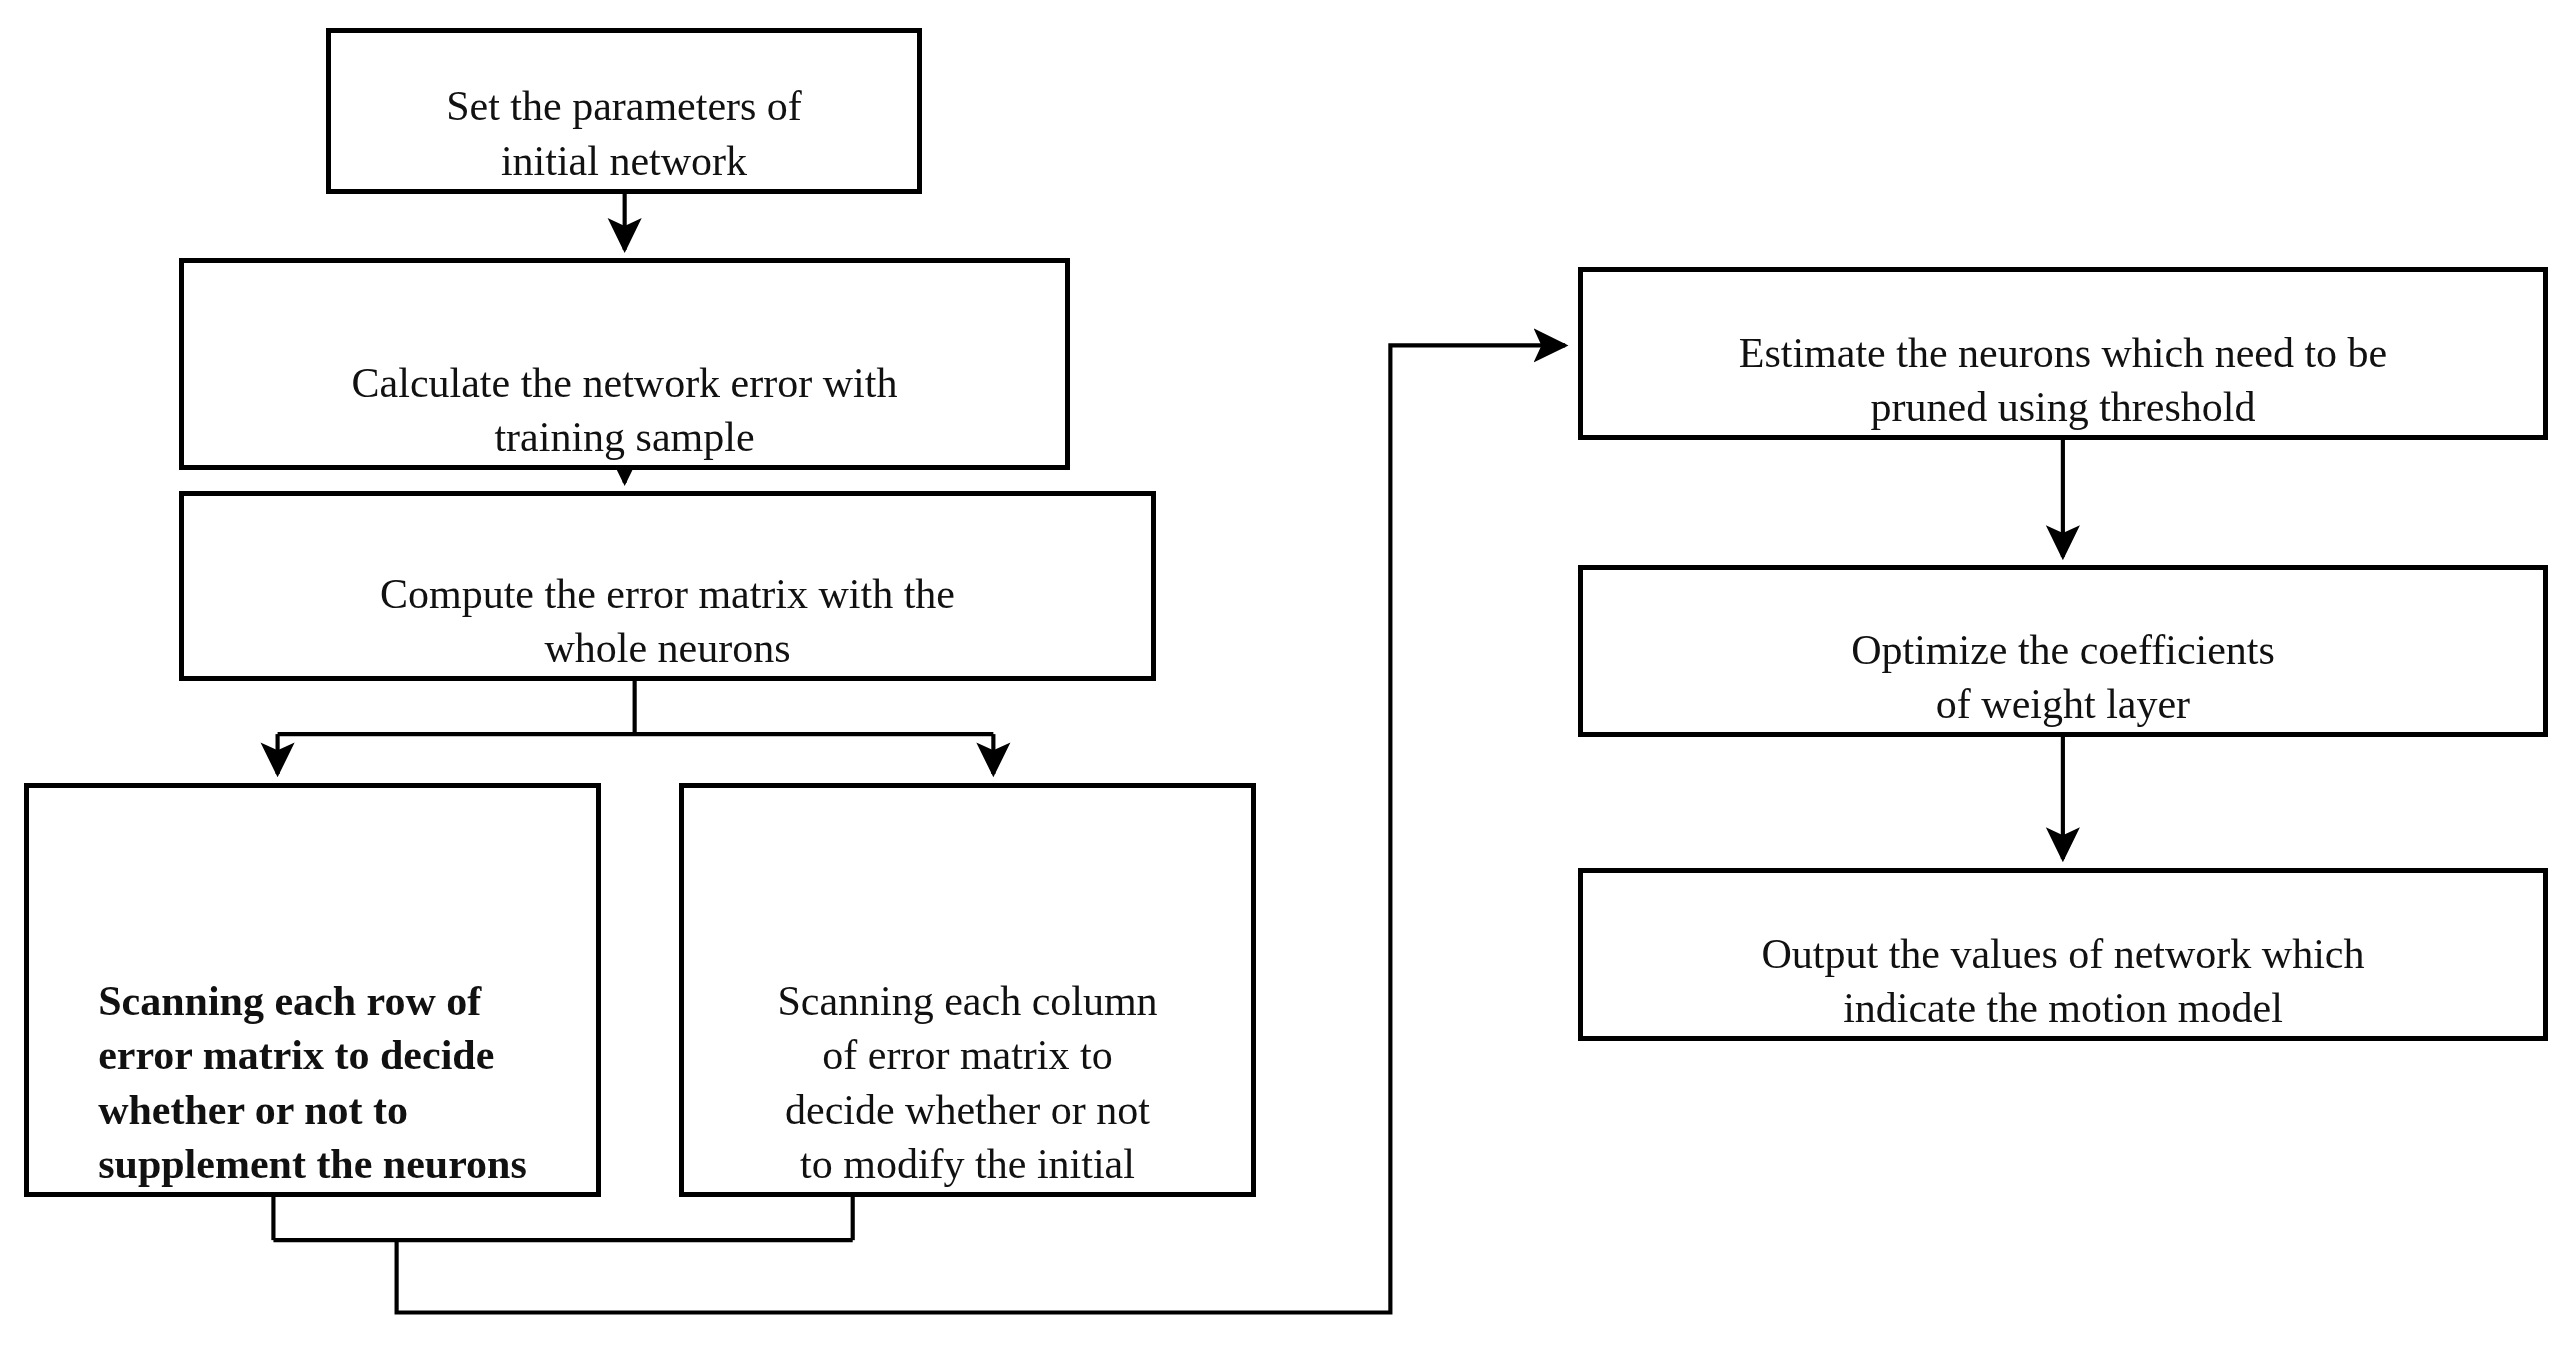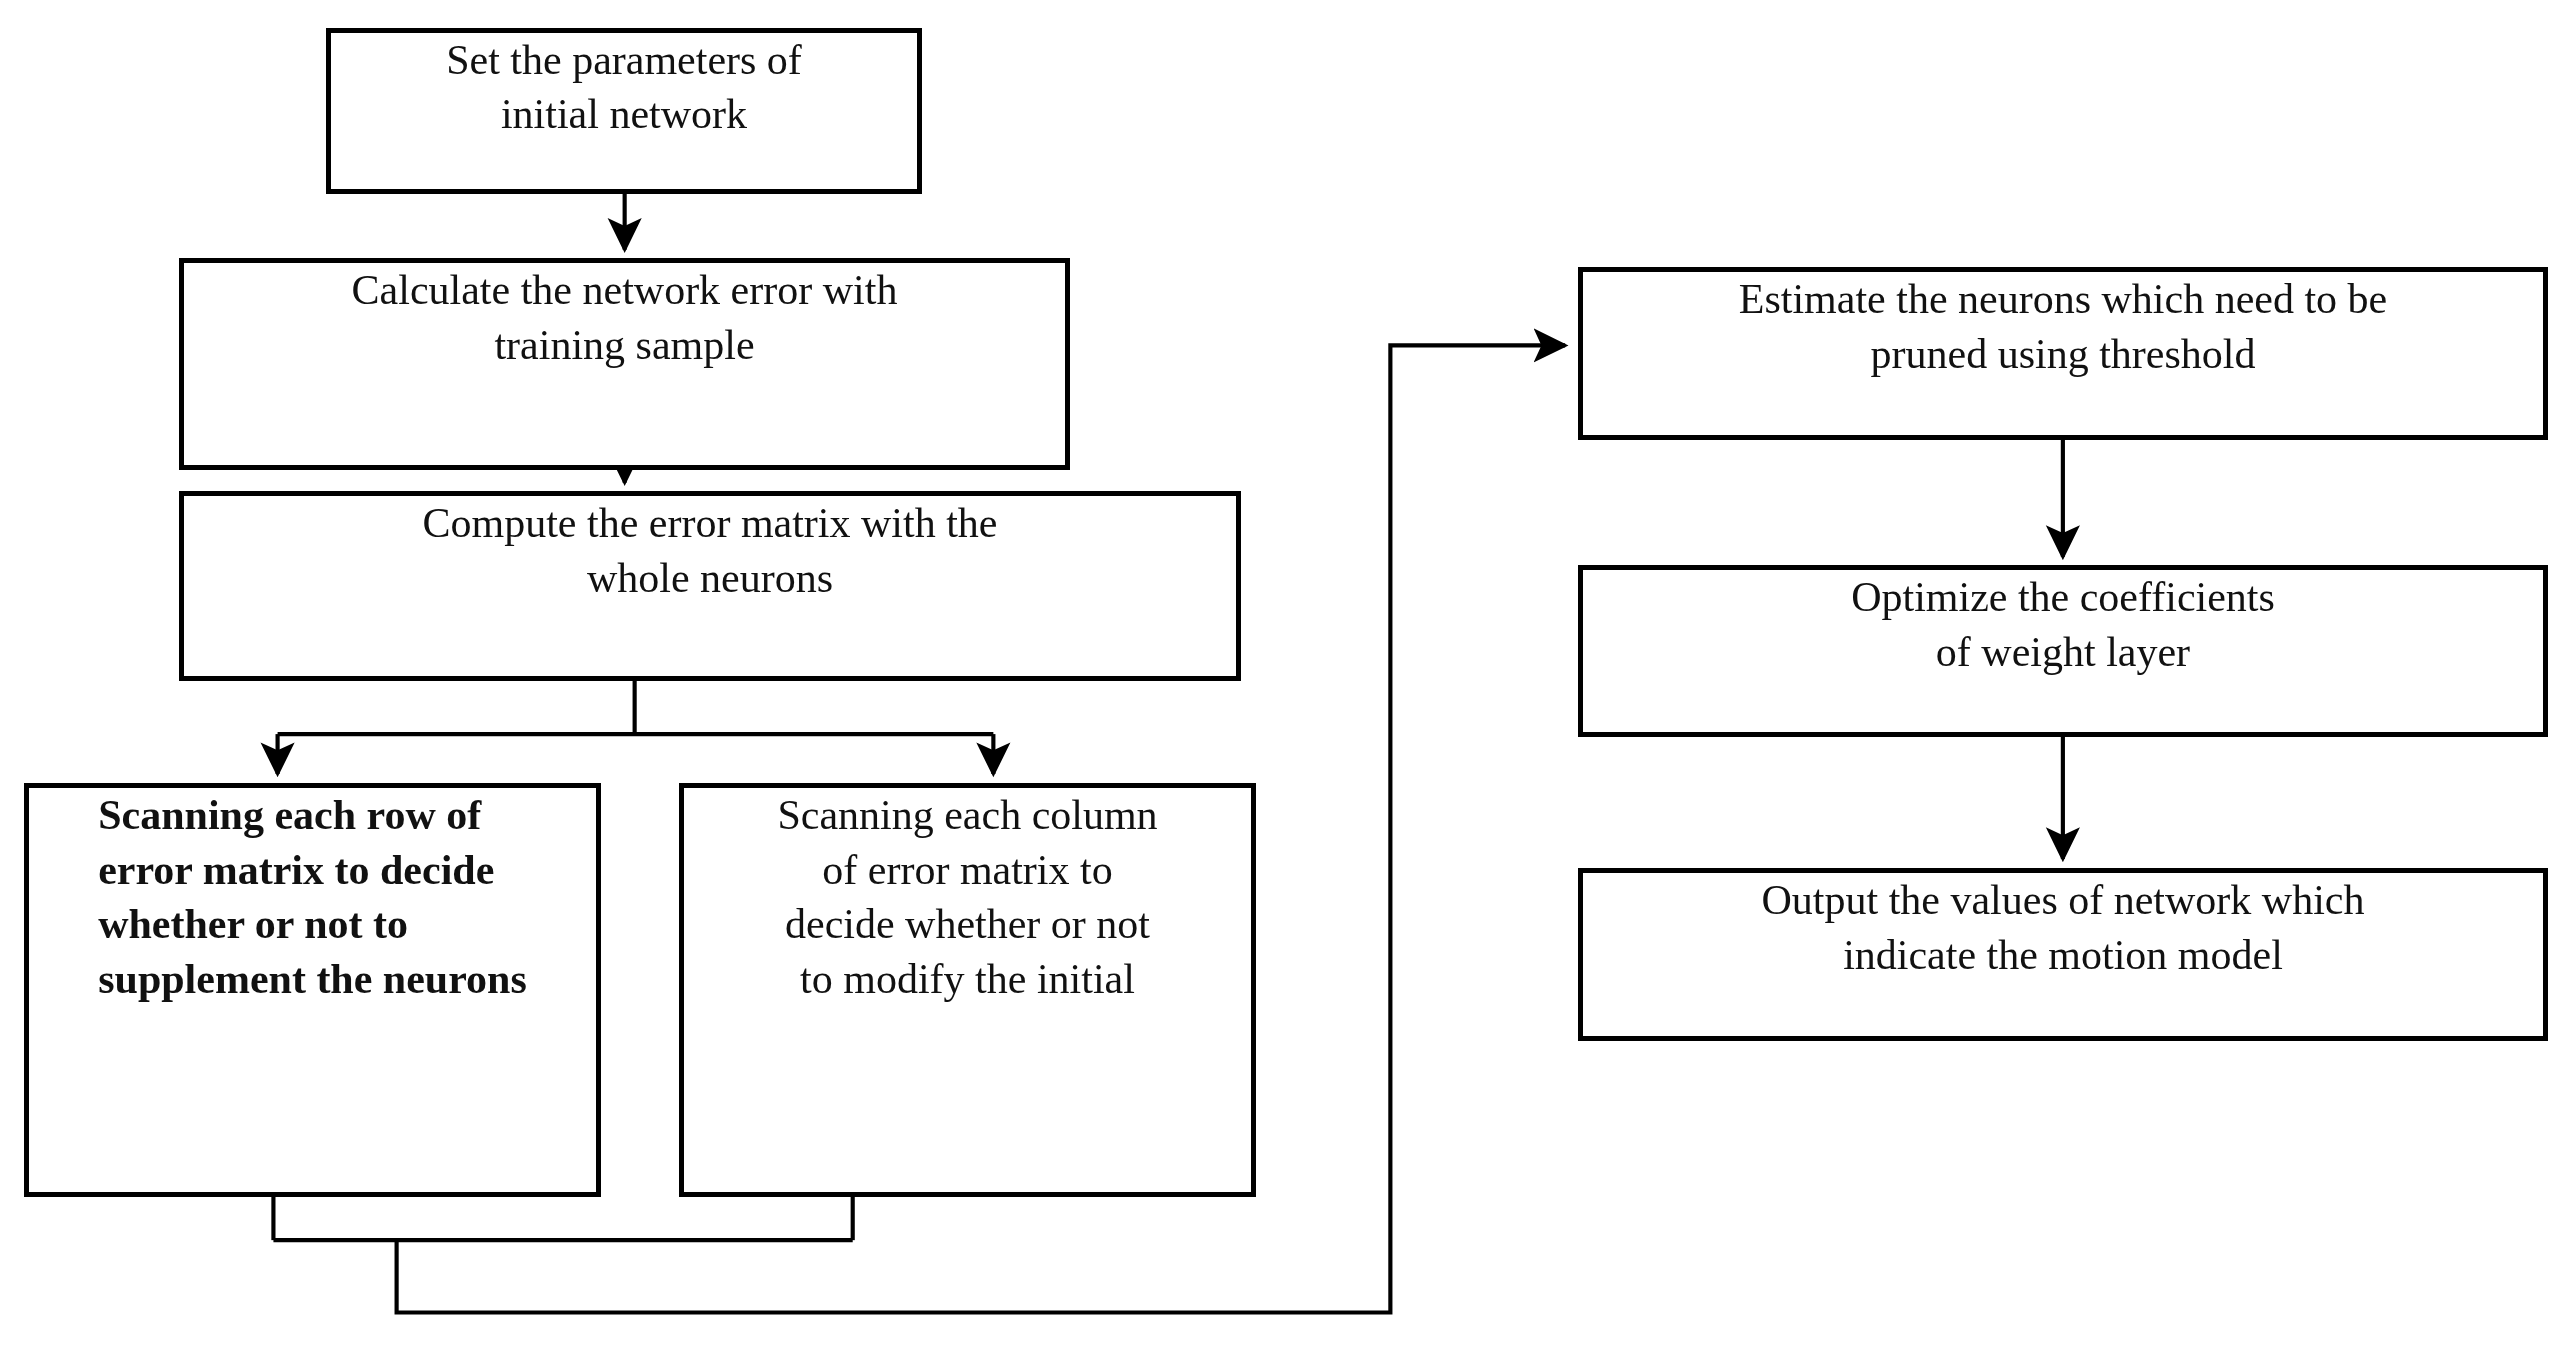--- a/index.html
+++ b/index.html
@@ -23,21 +23,21 @@
     top: 0;
     width: 2576px;
     height: 1345px;
   }
   .node-box {
     position: absolute;
     box-sizing: border-box;
     background: #ffffff;
     border: 5px solid #000000;
     display: flex;
-    align-items: flex-start;
+    align-items: flex-end;
     justify-content: center;
   }
   .node-text {
     color: #111111;
     font-size: 42px;
     line-height: 1.30;
     text-align: center;
     white-space: pre-line;
     padding: 0 10px;
   }
@@ -86,21 +86,21 @@
   <div class="node-box" style="left:326px; top:27.5px; width:596px; height:166px;">
     <div class="node-text align-center">Set the parameters of
 initial network</div>
   </div>
 
   <div class="node-box" style="left:179px; top:258px; width:891px; height:212px;">
     <div class="node-text align-center">Calculate the network error with
 training sample</div>
   </div>
 
-  <div class="node-box" style="left:179px; top:491px; width:1062px; height:190px;">
+  <div class="node-box" style="left:179px; top:491px; width:977px; height:190px;">
     <div class="node-text align-center">Compute the error matrix with the
 whole neurons</div>
   </div>
 
   <div class="node-box" style="left:24px; top:783px; width:577px; height:414px;font-weight:bold;">
     <div class="node-text align-left">Scanning each row of
 error matrix to decide
 whether or not to
 supplement the neurons</div>
   </div>

